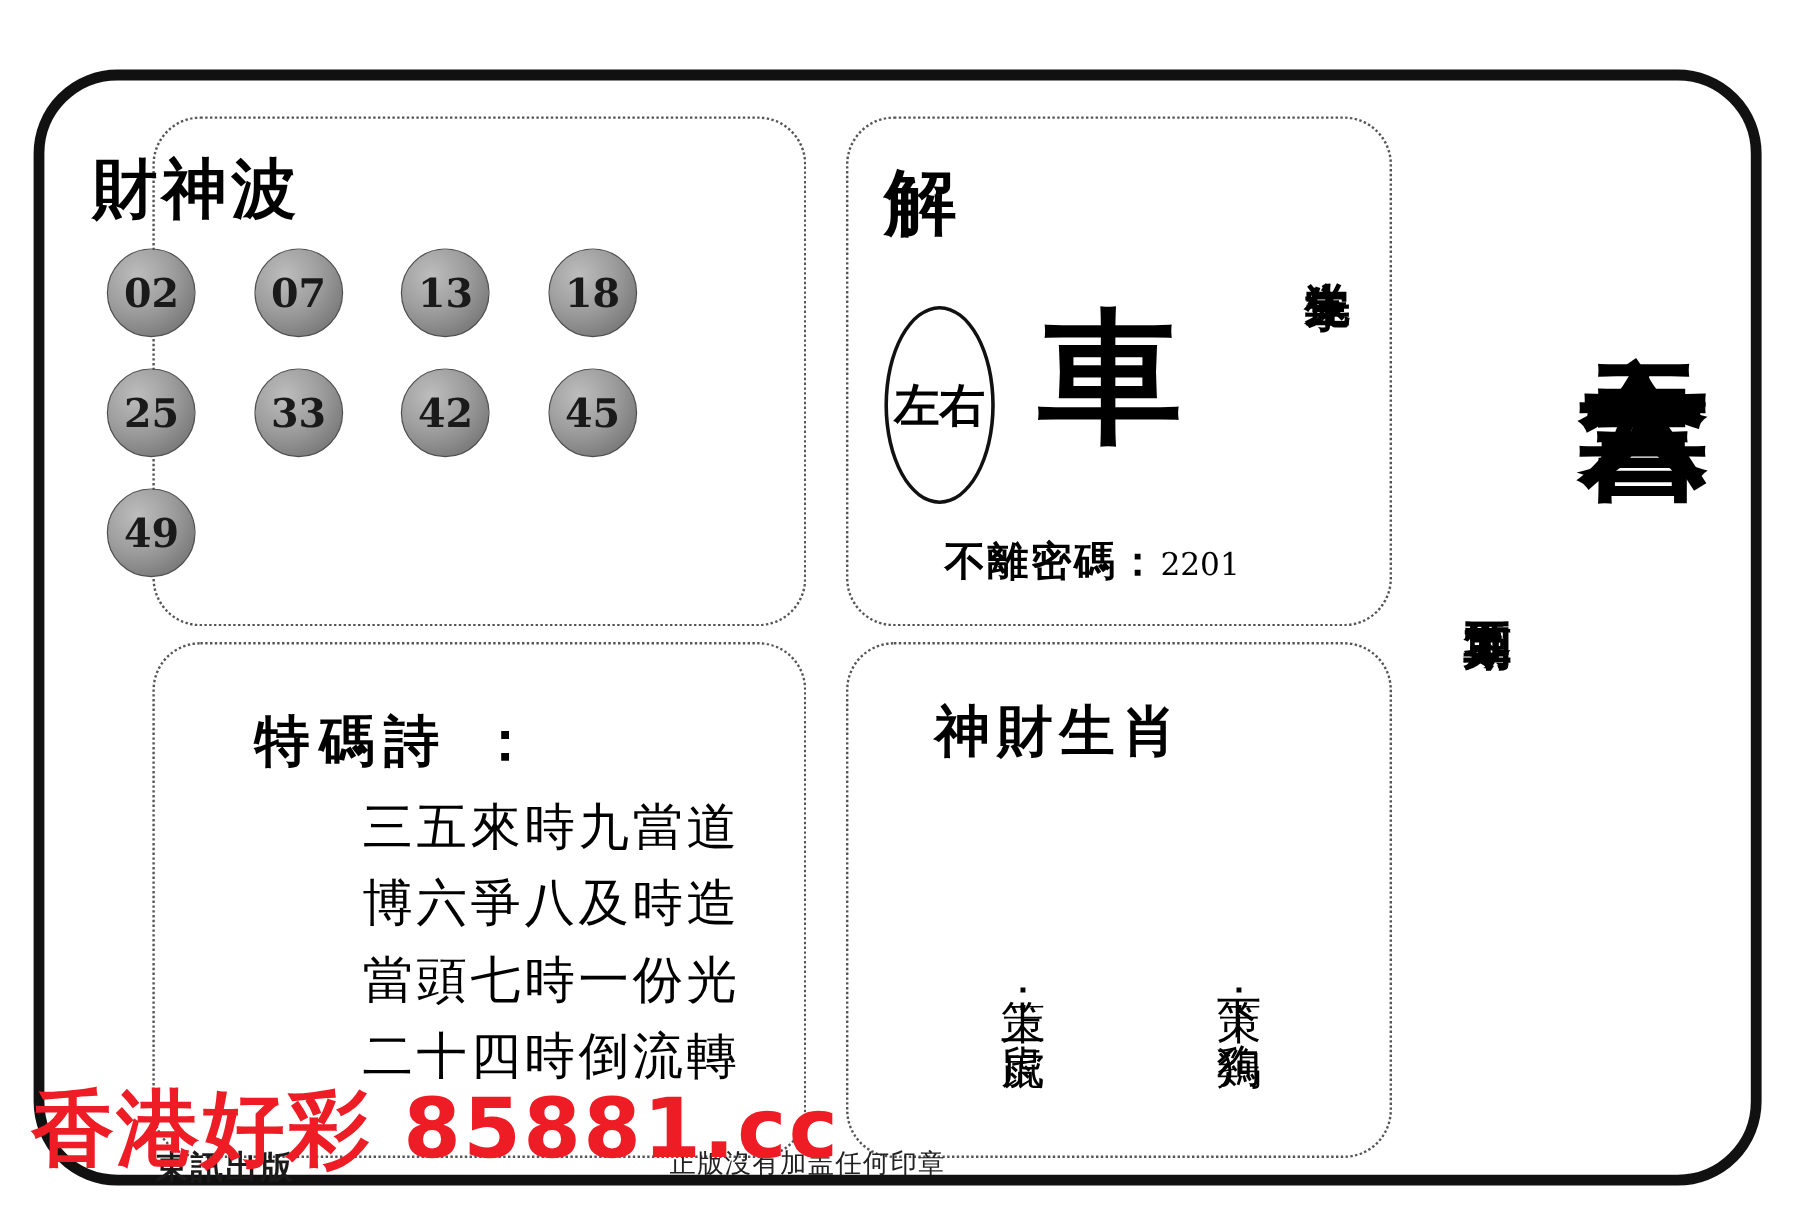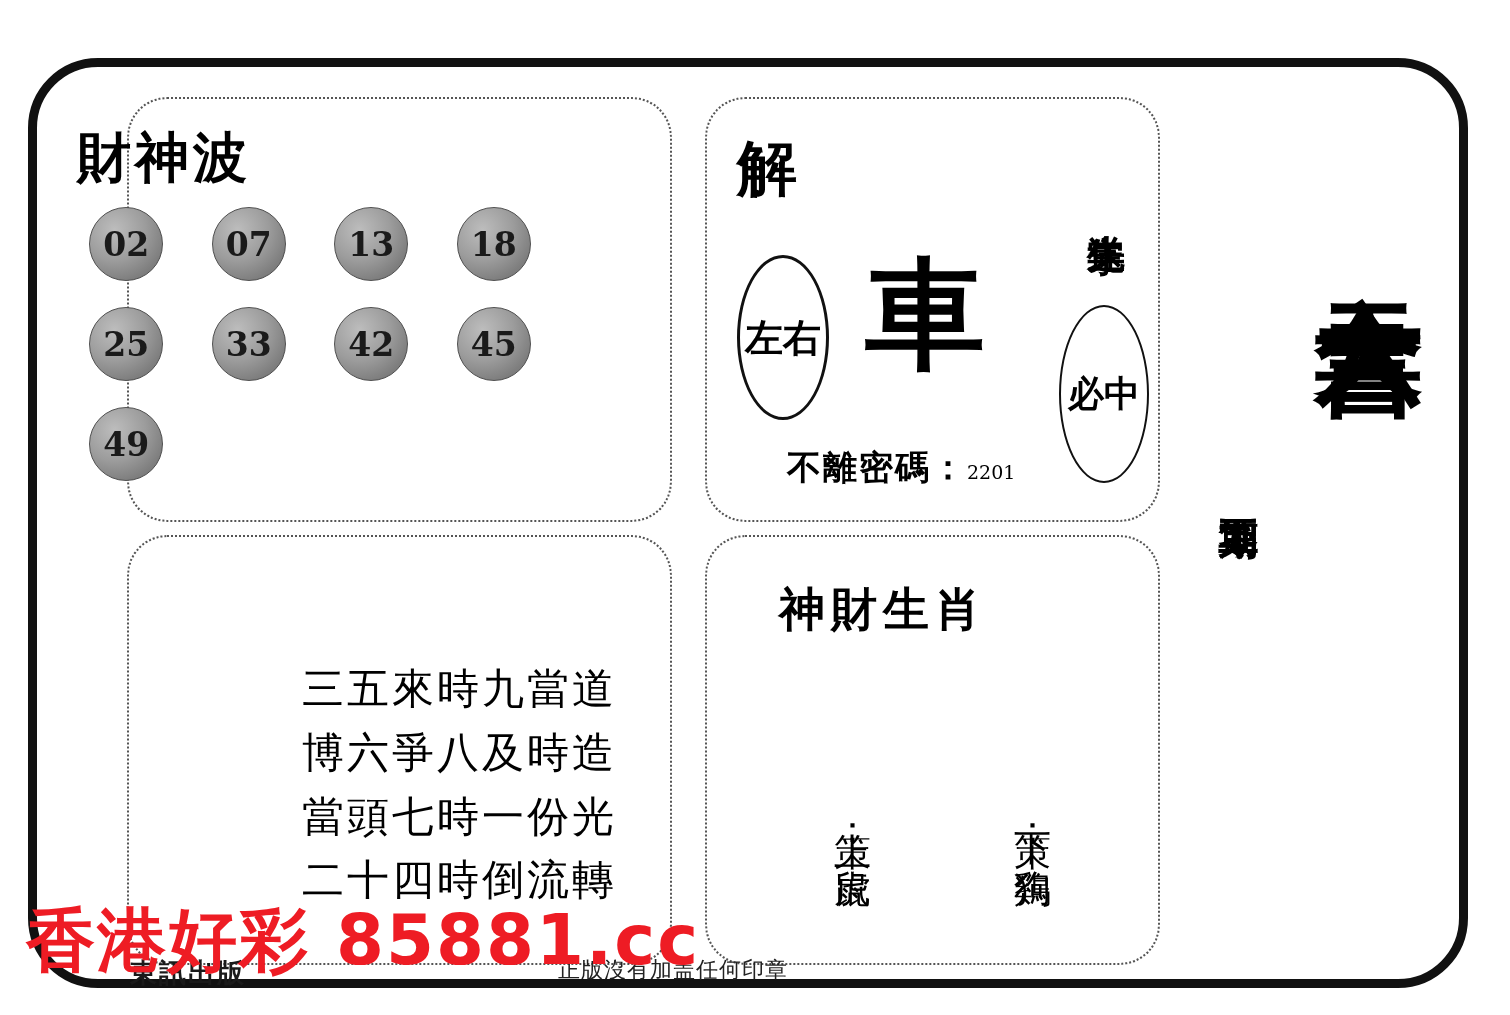--- a/index.html
+++ b/index.html
@@ -145,21 +145,21 @@
   #code-line {
     position: absolute;
     left: 750px;
     top: 378px;
     font-size: 34px;
     font-weight: bold;
     letter-spacing: 2px;
   }
   #code-line .code-val {
     font-weight: normal;
-    font-size: 19px;
+    font-size: 26px;
     letter-spacing: 0;
   }
 
   
   #poem-title {
     position: absolute;
     left: 175px;
     top: 520px;
     font-size: 46px;
     font-weight: bold;
@@ -281,26 +281,26 @@
     <div class="ball">42</div>
     <div class="ball">45</div>
     <div class="ball">49</div>
   </div>
 
   <div class="panel" id="panel-riddle"></div>
   <div id="jie-char">解</div>
   <div id="lr-oval">左右</div>
   <div id="big-char">車</div>
   <div id="sender-col">先生送字</div>
-  <div id="bizhong-oval">必中</div>
   <div id="code-line">
     <span>不離密碼：</span><span class="code-val">2201</span>
   </div>
 
   <div class="panel" id="panel-poem"></div>
+  <div id="poem-title">特碼詩 ：</div>
   <div id="poem-lines">
     <div class="poem-line">三五來時九當道</div>
     <div class="poem-line">博六爭八及時造</div>
     <div class="poem-line">當頭七時一份光</div>
     <div class="poem-line">二十四時倒流轉</div>
   </div>
 
   <div class="panel" id="panel-zodiac"></div>
   <div id="zodiac-title">神財生肖</div>
   <div class="zodiac-col" id="zodiac-col-top">上策：鼠虎</div>

